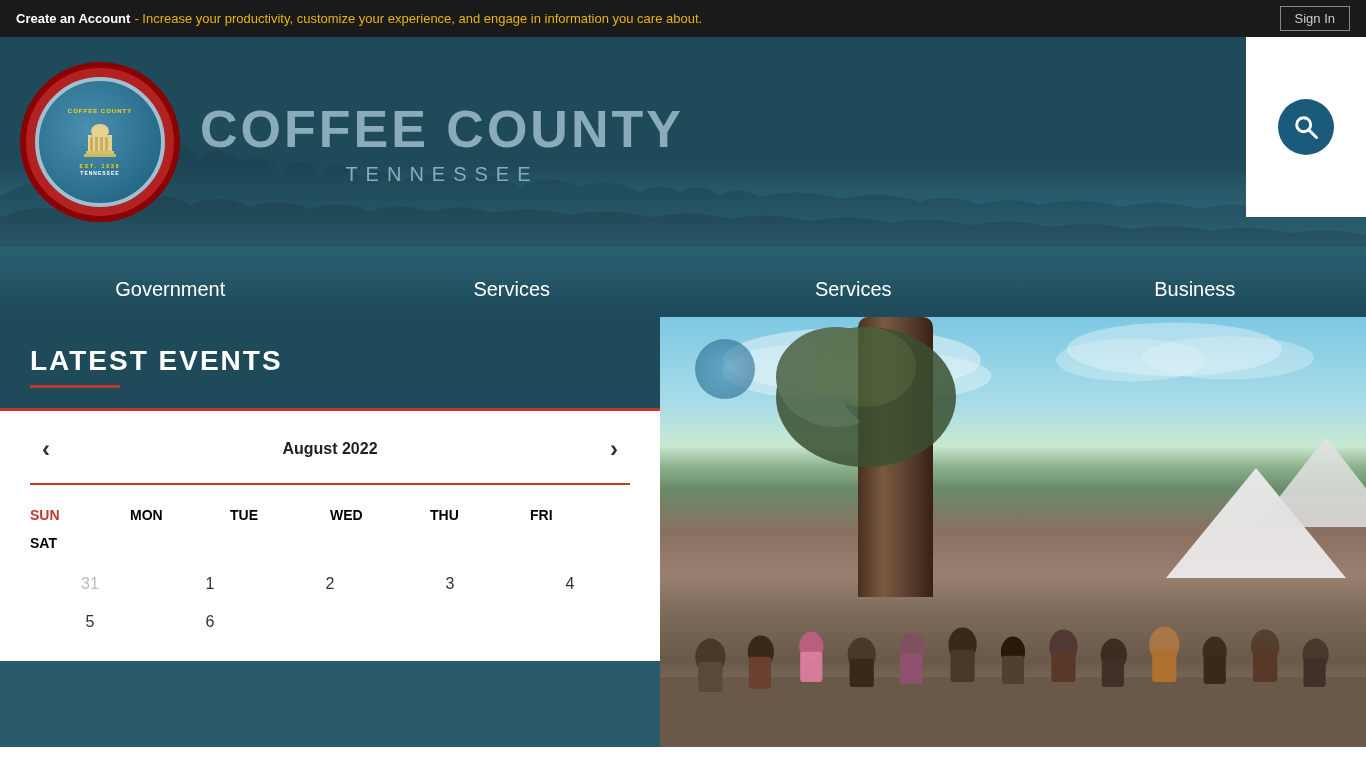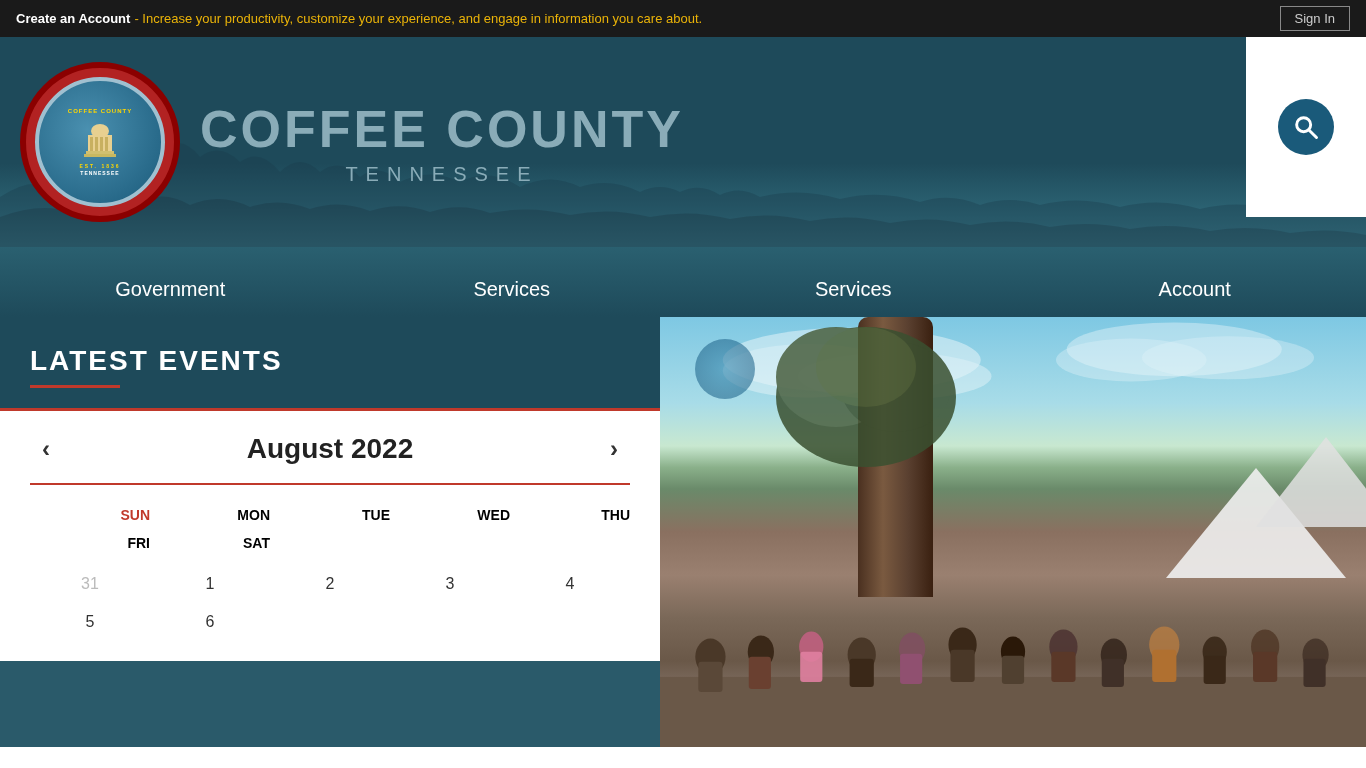--- a/index.html
+++ b/index.html
@@ -226,35 +226,35 @@
       background: none;
       border: none;
       font-size: 24px;
       color: #333;
       cursor: pointer;
       padding: 4px 12px;
       font-weight: bold;
     }
 
     .calendar-month-title {
-      font-size: 28px;
+      font-size: 16px;
       font-weight: 700;
       color: #222;
     }
 
     .calendar-divider {
       height: 2px;
       background: #c0392b;
       margin-bottom: 16px;
     }
 
     .calendar-days-header {
       display: grid;
-      grid-template-columns: repeat(5, 1fr);
-      text-align: right;
+      grid-template-columns: repeat(6, 1fr);
+      text-align: left;
       margin-bottom: 8px;
     }
 
     .day-header {
       font-size: 14px;
       font-weight: 700;
       color: #000000;
       padding: 6px 0;
     }
 
@@ -374,21 +374,21 @@
   <div class="nav-divider"></div>
   <a class="nav-item">
     <span>Services</span>
   </a>
   <div class="nav-divider"></div>
   <a class="nav-item">
     <span>Services</span>
   </a>
   <div class="nav-divider"></div>
   <a class="nav-item">
-    <span>Account</span>
+    <span>Business</span>
   </a>
   <div class="nav-divider"></div>
 </nav>
 
 <div class="main-content">
 
   <div class="calendar-section">
     <div class="latest-events-header">
       <h2>LATEST EVENTS</h2>
       <div class="latest-events-underline"></div>

